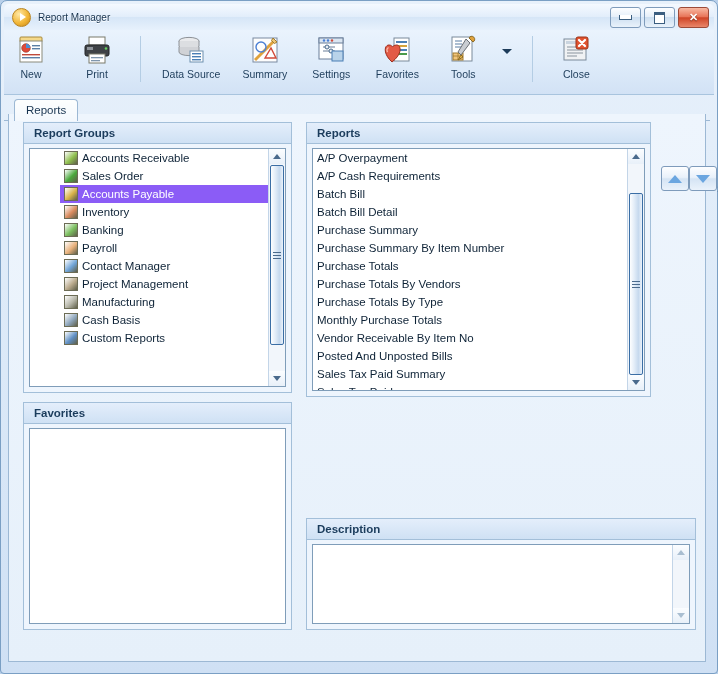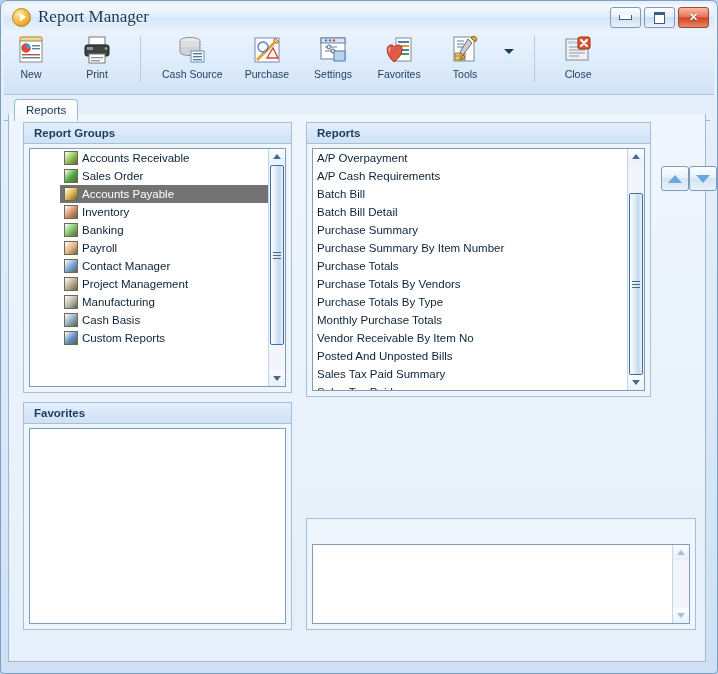--- a/index.html
+++ b/index.html
@@ -28,22 +28,22 @@
     background:radial-gradient(circle at 35% 30%,#ffe9a8 0%,#f2b738 55%,#c98513 100%);
     border:1px solid #b9841f;
     display:flex;align-items:center;justify-content:center;flex:none;
   }
   .app-icon .tri{
     width:0;height:0;border-left:6px solid #fff;
     border-top:4px solid transparent;border-bottom:4px solid transparent;
     margin-left:2px;
   }
   .title-text{
-    margin-left:7px;font-size:17px;color:#17334f;
-    text-shadow:0 1px 0 #fff;white-space:nowrap;font-family:Liberation Serif, serif;
+    margin-left:7px;font-size:10px;color:#17334f;
+    text-shadow:0 1px 0 #fff;white-space:nowrap;
   }
   .win-btns{position:absolute;right:5px;top:3px;display:flex;gap:3px;}
   .wbtn{
     width:29px;height:19px;border:1px solid #7e9bbb;border-radius:3px;
     background:linear-gradient(180deg,#fdfeff 0%,#e6eff9 45%,#cddff1 50%,#e9f2fb 100%);
     display:flex;align-items:center;justify-content:center;
   }
   .wbtn.close{
     border-color:#9c4a38;
     background:linear-gradient(180deg,#f8b9a2 0%,#e8765a 45%,#cf4527 52%,#e9866a 100%);
@@ -92,21 +92,21 @@
     border-bottom:1px solid #a3bfd9;
   }
   .listbox{
     position:absolute;left:5px;right:5px;top:25px;bottom:5px;
     background:#fff;border:1px solid #7f9db9;overflow:hidden;
   }
   .lrow{
     height:18px;line-height:18px;font-size:11.5px;color:#0d2236;
     padding-left:4px;display:flex;align-items:center;white-space:nowrap;
   }
-  .lrow.sel{background:#737373;color:#fff;}
+  .lrow.sel{background:#8b5cf6;color:#fff;}
   .gico{width:14px;height:14px;margin-right:4px;flex:none;border:1px solid #6c6c55;box-sizing:border-box;}
   
   .sbar{
     position:absolute;right:0;top:0;bottom:0;width:16px;
     background:#f2f6fb;border-left:1px solid #c3d5e8;
   }
   .sarrow{
     height:15px;display:flex;align-items:center;justify-content:center;
     background:linear-gradient(180deg,#fbfdff,#e8f0f9);
   }
@@ -198,34 +198,34 @@
         <svg width="32" height="32" viewBox="0 0 32 32">
           <ellipse cx="14" cy="7" rx="10" ry="3.6" fill="#e9eaec" stroke="#8d9196"></ellipse>
           <path d="M4 7 v5 a10 3.6 0 0 0 20 0 V7" fill="#dcdee1" stroke="#8d9196"></path>
           <path d="M4 13 v5 a10 3.6 0 0 0 20 0 v-5" fill="#d0d2d6" stroke="#8d9196"></path>
           <rect x="15" y="17" width="13" height="11" fill="#fff" stroke="#6d8fae"></rect>
           <rect x="17" y="19" width="9" height="1.4" fill="#4a7fb5"></rect>
           <rect x="17" y="22" width="9" height="1.4" fill="#4a7fb5"></rect>
           <rect x="17" y="25" width="9" height="1.4" fill="#4a7fb5"></rect>
         </svg>
       </div>
-      <div class="lab">Cash Source</div>
+      <div class="lab">Data Source</div>
     </div>
 
     <div class="tbtn">
       <div class="ico">
         <svg width="32" height="32" viewBox="0 0 32 32">
           <rect x="4" y="4" width="24" height="24" fill="#fdfdfd" stroke="#7a8aa0"></rect>
           <path d="M6 26 L26 6" stroke="#e0a23c" stroke-width="3"></path>
           <path d="M24 4 l4 4 -2.5 1.5 -3-3z" fill="#f0c674" stroke="#9a7a32"></path>
           <circle cx="12" cy="13" r="5" fill="none" stroke="#4a7fd4" stroke-width="1.4"></circle>
           <path d="M16 24 L22 14 L27 24 Z" fill="none" stroke="#d04a3a" stroke-width="1.4"></path>
         </svg>
       </div>
-      <div class="lab">Purchase</div>
+      <div class="lab">Summary</div>
     </div>
 
     <div class="tbtn">
       <div class="ico">
         <svg width="32" height="32" viewBox="0 0 32 32">
           <rect x="4" y="4" width="24" height="21" fill="#fff" stroke="#6a7f99"></rect>
           <rect x="4" y="4" width="24" height="5" fill="#dbe6f2" stroke="#6a7f99"></rect>
           <circle cx="9" cy="6.5" r="1.2" fill="#4a7fd4"></circle>
             <circle cx="13" cy="6.5" r="1.2" fill="#4a7fd4"></circle>
             <circle cx="17" cy="6.5" r="1.2" fill="#d04a3a"></circle>
@@ -427,20 +427,21 @@
       <div class="sortbtn">
           <div class="s-up"></div>
         </div>
       <div class="sortbtn">
           <div class="s-dn"></div>
         </div>
       <div class="sortlab">Sort</div>
     </div>
 
     <div class="gbox" style="left:297px;top:404px;width:390px;height:112px;">
+      <div class="gbox-hdr">Description</div>
       <div class="listbox">
         <div style="position:absolute;left:4px;top:3px;right:20px;font-size:11.5px;color:#0d2236;white-space:pre-wrap;"></div>
         <div class="sbar">
           <div class="sarrow">
               <div class="tri-up dis"></div>
             </div>
           <div class="sarrow bot">
               <div class="tri-dn dis"></div>
             </div>
         </div>

